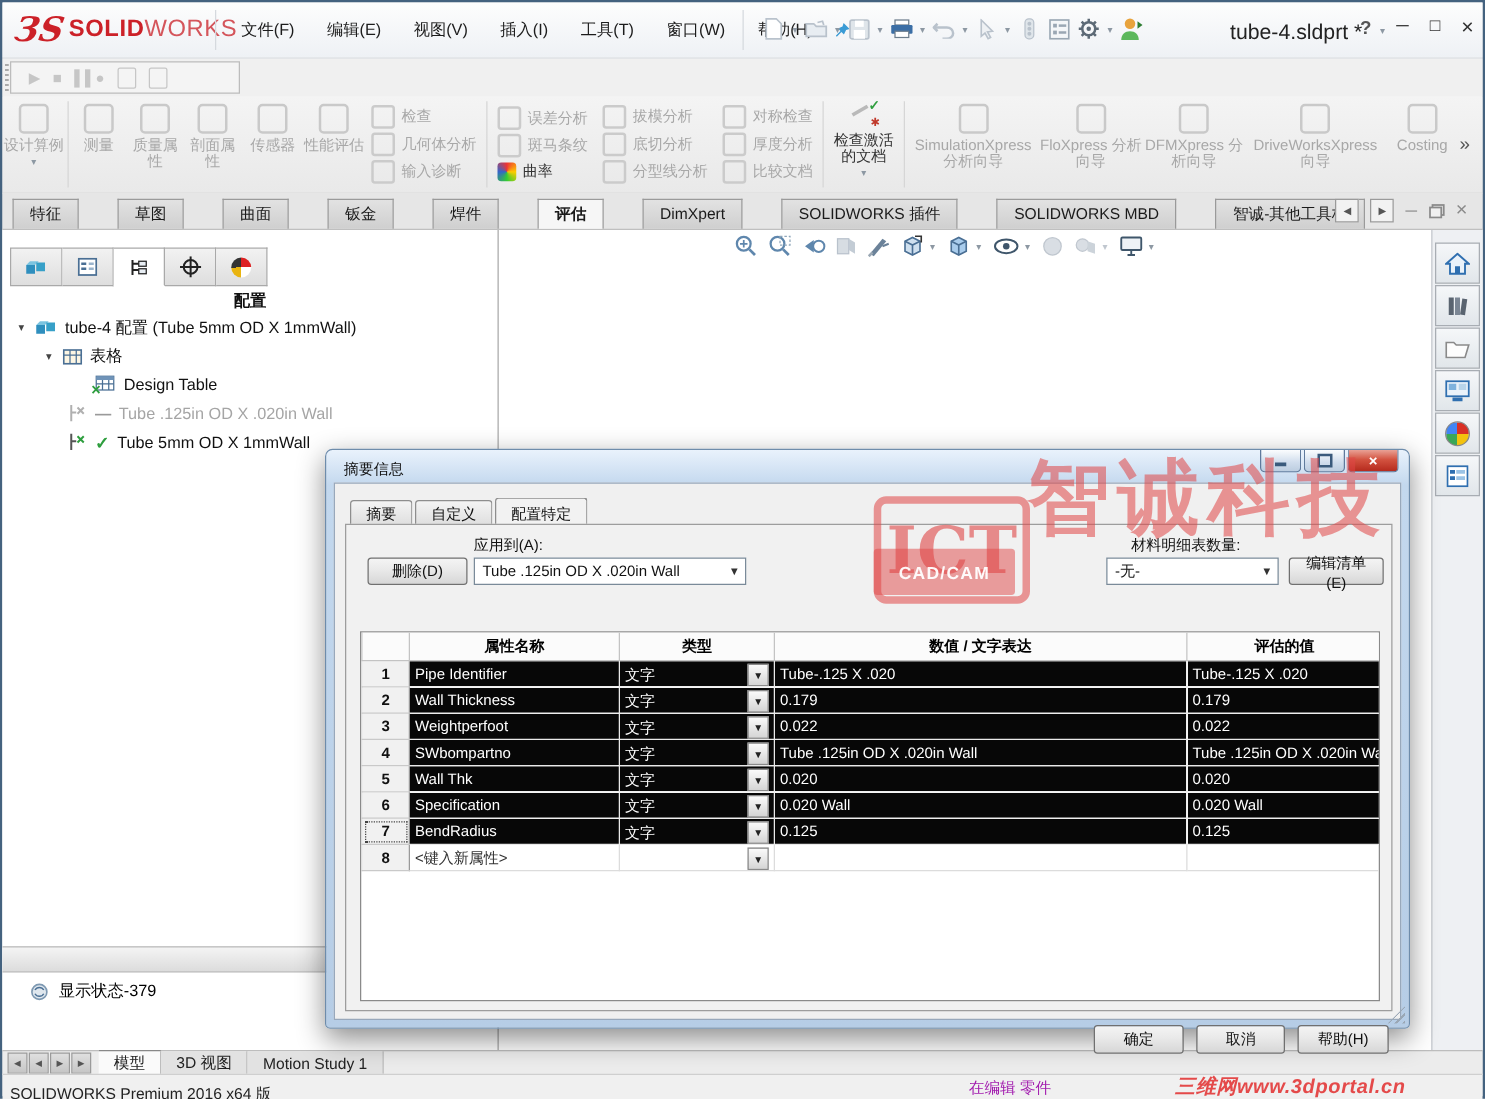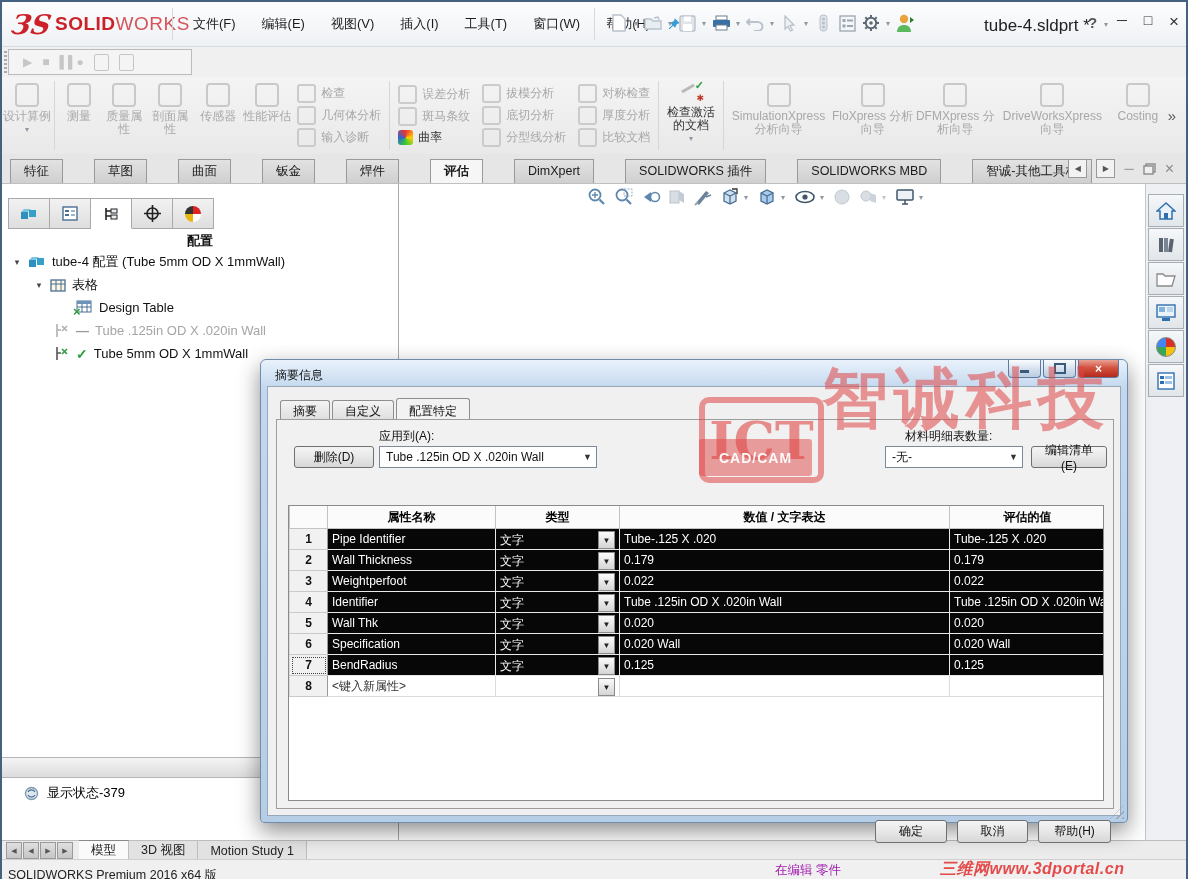--- a/index.html
+++ b/index.html
@@ -724,21 +724,21 @@
                     <div class="typecell">
                       <span>文字</span>
                       <span class="ddbtn">▼</span>
                     </div>
                   </td>
               <td class="sel">0.022</td>
               <td class="sel">0.022</td>
             </tr>
             <tr>
               <td class="rnum">4</td>
-              <td class="sel">Identifier</td>
+              <td class="sel">SWbompartno</td>
               <td class="sel">
                     <div class="typecell">
                       <span>文字</span>
                       <span class="ddbtn">▼</span>
                     </div>
                   </td>
               <td class="sel">Tube .125in OD X .020in Wall</td>
               <td class="sel">Tube .125in OD X .020in Wall</td>
             </tr>
             <tr>

